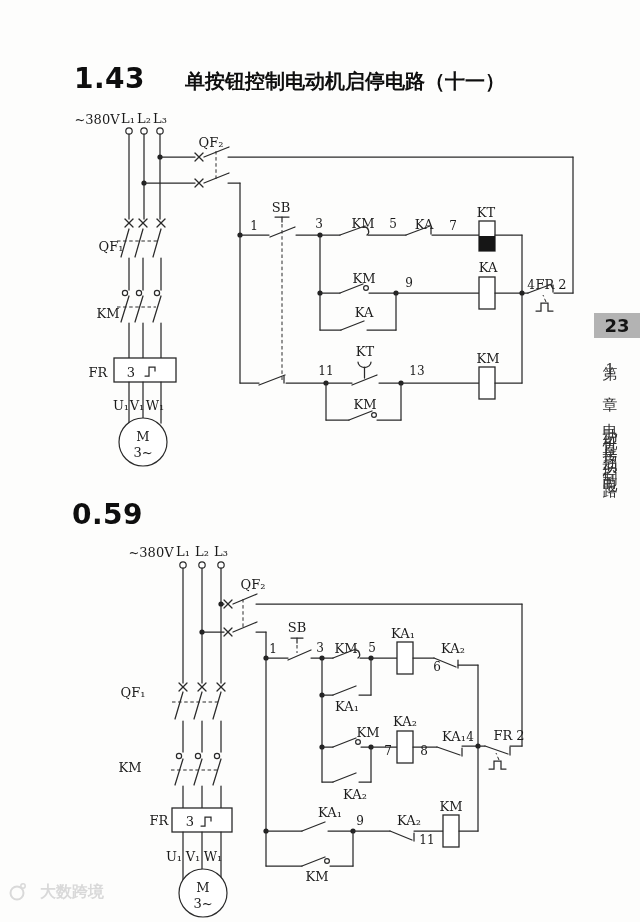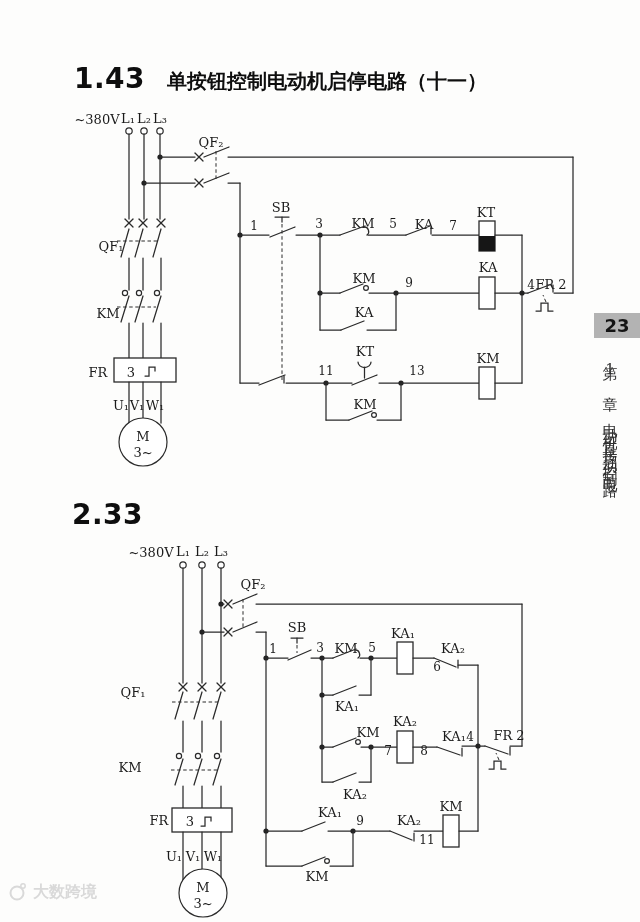--- a/index.html
+++ b/index.html
@@ -7,43 +7,43 @@
         font-family:"Liberation Sans",sans-serif;}
   svg.schematic{position:absolute;left:0;top:0;}
   svg.schematic text{font-family:"DejaVu Serif",serif;font-size:13px;fill:#1b1b1b;text-anchor:middle;}
   svg.schematic text.sm{font-size:12px;}
   .w{stroke:#2a2a2a;stroke-width:1.25;fill:none;stroke-linecap:round;}
   .dsh{stroke:#2a2a2a;stroke-width:1;fill:none;stroke-dasharray:3.5 2.6;}
   .coil{fill:#ffffff;stroke:#2a2a2a;stroke-width:1.3;}
   .solid{fill:#161616;stroke:none;}
   .dot{fill:#222222;stroke:none;}
   .term{fill:#ffffff;stroke:#2a2a2a;stroke-width:1.2;}
-  .sec-title{position:absolute;display:flex;align-items:baseline;gap:22px;color:#0e0e0e;}
+  .sec-title{position:absolute;display:flex;align-items:baseline;gap:40px;color:#0e0e0e;}
   .sec-num{font-size:28px;font-weight:bold;font-family:"DejaVu Sans",sans-serif;letter-spacing:0.5px;}
   .sec-text{font-size:20px;font-weight:bold;font-family:"DejaVu Sans",sans-serif;}
   .badge{position:absolute;left:594px;top:313px;width:46px;height:25px;background:#b3b3b3;
          color:#141414;font-weight:bold;font-size:18px;display:flex;align-items:center;
          justify-content:center;font-family:"DejaVu Sans",sans-serif;}
   .vchapter{position:absolute;left:599px;top:354px;writing-mode:vertical-rl;text-orientation:upright;
             font-family:"DejaVu Serif",serif;font-size:15px;color:#2e2e2e;letter-spacing:6px;line-height:22px;}
-  .watermark{position:absolute;left:8px;top:882px;display:flex;align-items:flex-start;gap:5px;
+  .watermark{position:absolute;left:8px;top:882px;display:flex;align-items:flex-start;gap:12px;
              color:#d9d9d9;font-size:16px;font-weight:bold;
              font-family:"DejaVu Sans",sans-serif;user-select:none;}
 </style>
 </head>
 <body>
 
 <div class="page">
 
   <div class="sec-title" style="left:74px;top:62px;">
     <span class="sec-num">1.43</span>
     <span class="sec-text">单按钮控制电动机启停电路（十一）</span>
   </div>
   <div class="sec-title" style="left:72px;top:498px;">
-    <span class="sec-num">2.33</span>
+    <span class="sec-num">0.59</span>
   </div>
 
   <svg class="schematic" width="640" height="922" viewBox="0 0 640 922">
 
     <g>
 
       <g>
         <text x="97" y="124">~380V</text>
         <text x="128" y="123">L₁</text>
         <text x="144" y="123">L₂</text>

